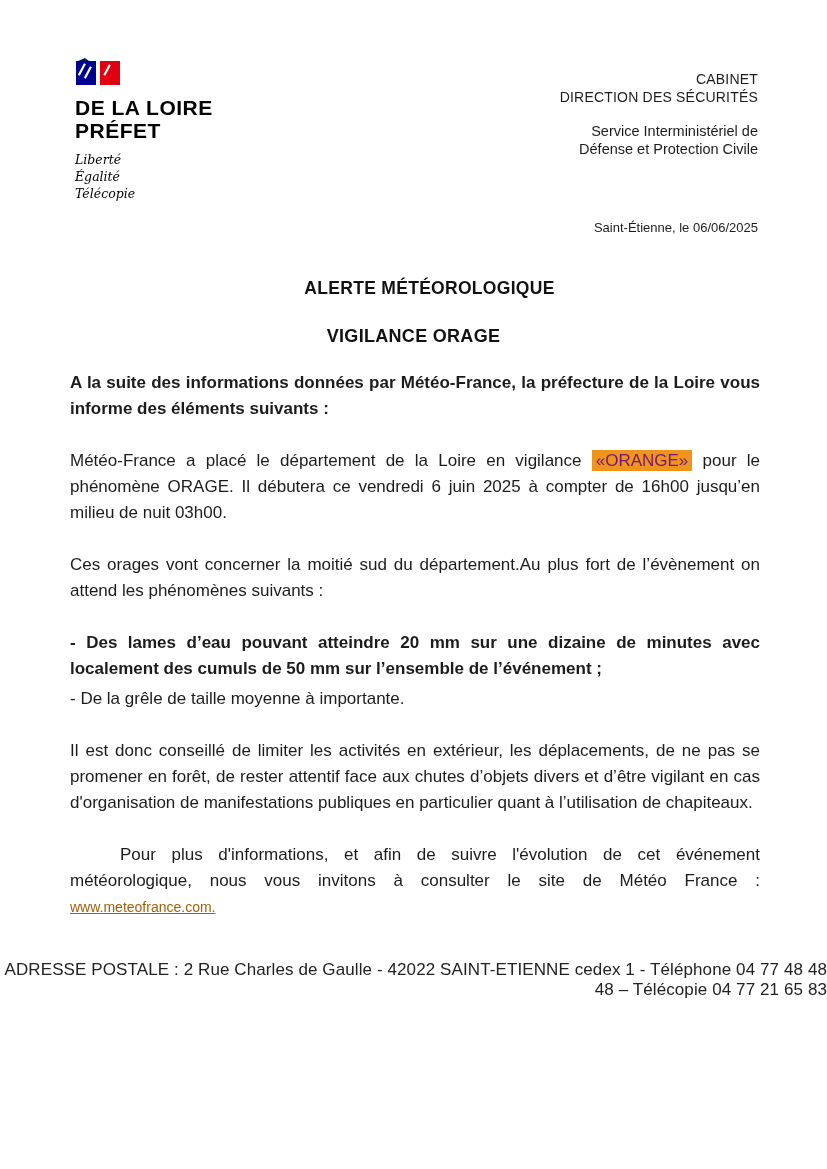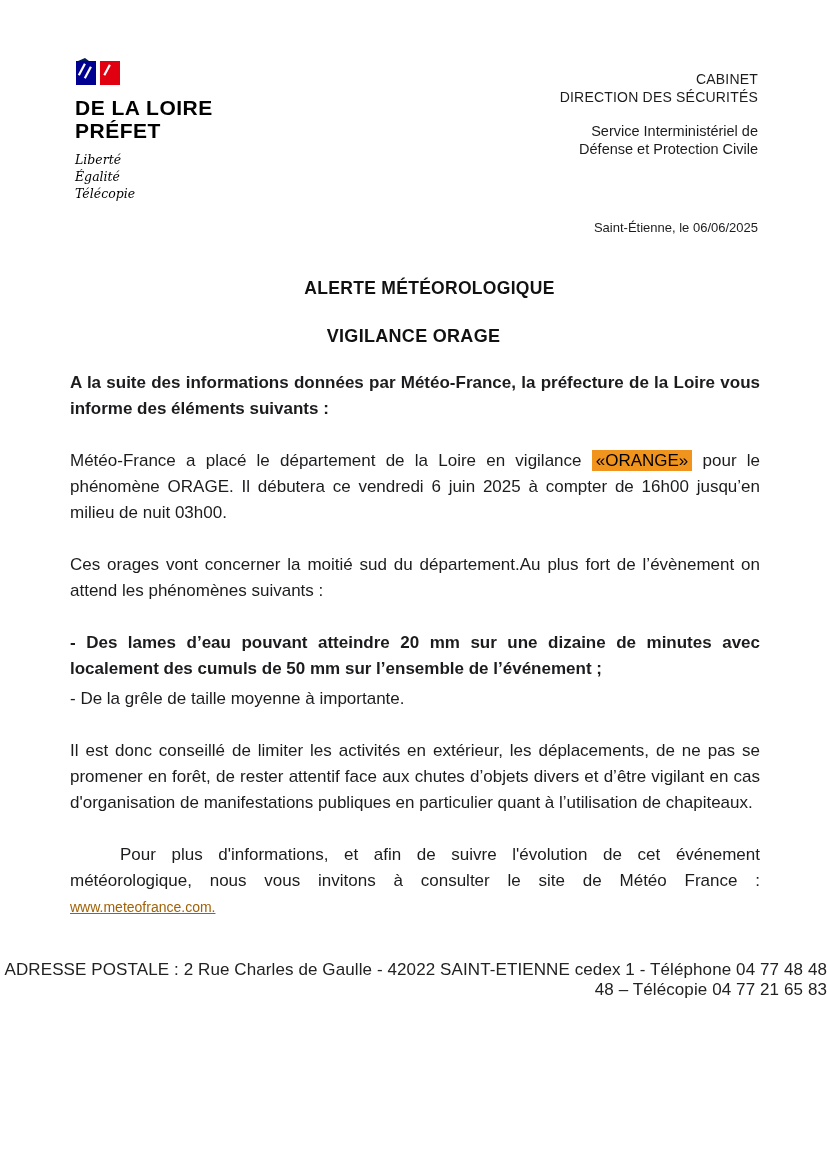--- a/index.html
+++ b/index.html
@@ -92,21 +92,21 @@
     line-height: 26px;
     color: #1c1c1e;
     text-align: justify;
     text-align-last: left;
   }
   .body-block p { margin: 0 0 26px 0; }
   .body-block p.tight { margin-bottom: 4px; font-weight: bold; }
   .bold-par { font-weight: bold; }
   .hl-orange {
     background: #F0941D;
-    color: #000000;
+    color: #701a75;
     padding: 1px 4px;
   }
   .indent-first { text-indent: 50px; }
   .site-link {
     font-size: 14px;
     color: #a16207;
     text-decoration: underline;
     cursor: pointer;
   }
 

